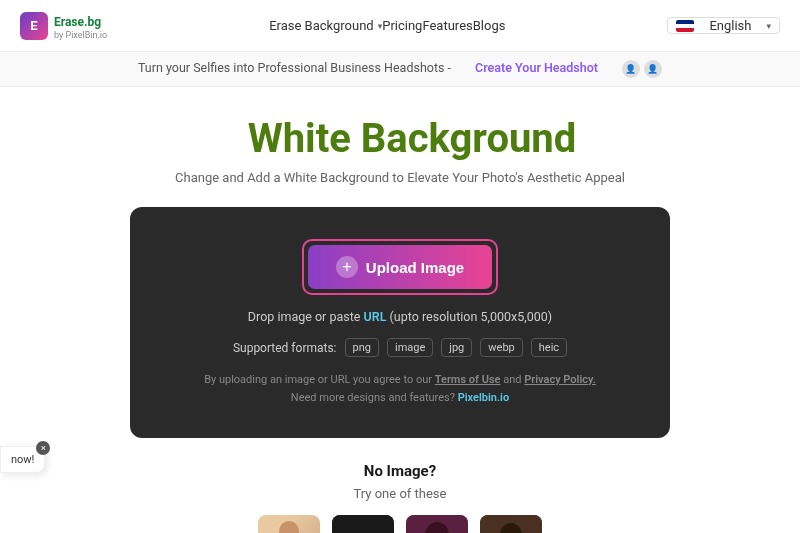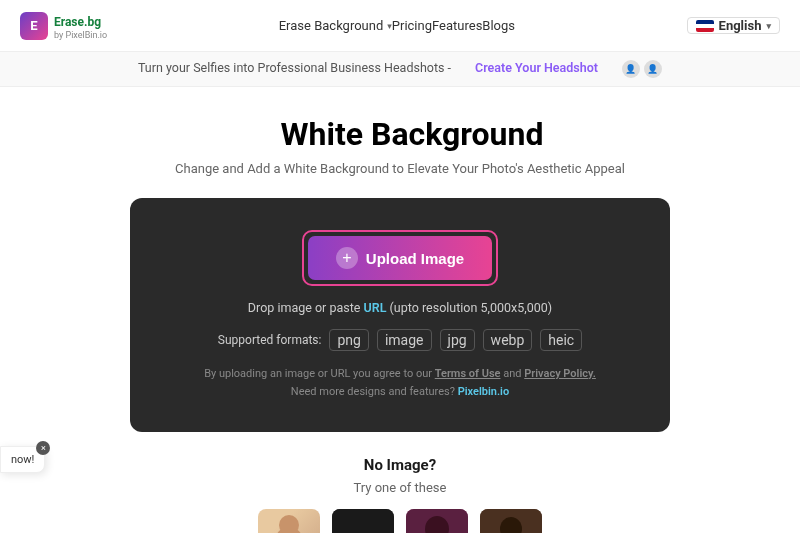--- a/index.html
+++ b/index.html
@@ -66,28 +66,27 @@
       color: #666;
     }
     .nav-right {
       display: flex;
       align-items: center;
       gap: 12px;
     }
     .lang-selector {
       display: flex;
       align-items: center;
-      gap: 5px;
+      gap: 15px;
       font-size: 13px;
       color: #333;
       border: 1px solid #ddd;
       padding: 0 8px;
       border-radius: 4px;
       cursor: pointer;
-      font-weight: bold;
     }
     .flag {
       width: 18px;
       height: 12px;
       background: linear-gradient(#00247d 33%, #fff 33% 66%, #cf142b 66%);
       border-radius: 2px;
       position: relative;
       overflow: hidden;
     }
     .book-btn {
@@ -137,23 +136,23 @@
     }
 
     
     .main-content {
       display: flex;
       flex-direction: column;
       align-items: center;
       padding-top: 28px;
     }
     .page-title {
-      font-size: 32px;
+      font-size: 40px;
       font-weight: 700;
-      color: #000000;
+      color: #4d7c0f;
       text-align: center;
       margin-bottom: 8px;
       margin-left: 24px;
     }
     .page-subtitle {
       font-size: 13px;
       color: #666;
       text-align: center;
       margin-bottom: 22px;
     }
@@ -211,21 +210,21 @@
       display: flex;
       align-items: center;
       gap: 8px;
       font-size: 12px;
       color: #ccc;
     }
     .format-badge {
       border: 1px solid #555;
       border-radius: 4px;
       padding: 2px 7px;
-      font-size: 14px;
+      font-size: 11px;
       color: #ccc;
     }
     .terms-text {
       font-size: 11px;
       color: #888;
       text-align: center;
       line-height: 1.6;
     }
     .terms-text a {
       color: #888;

